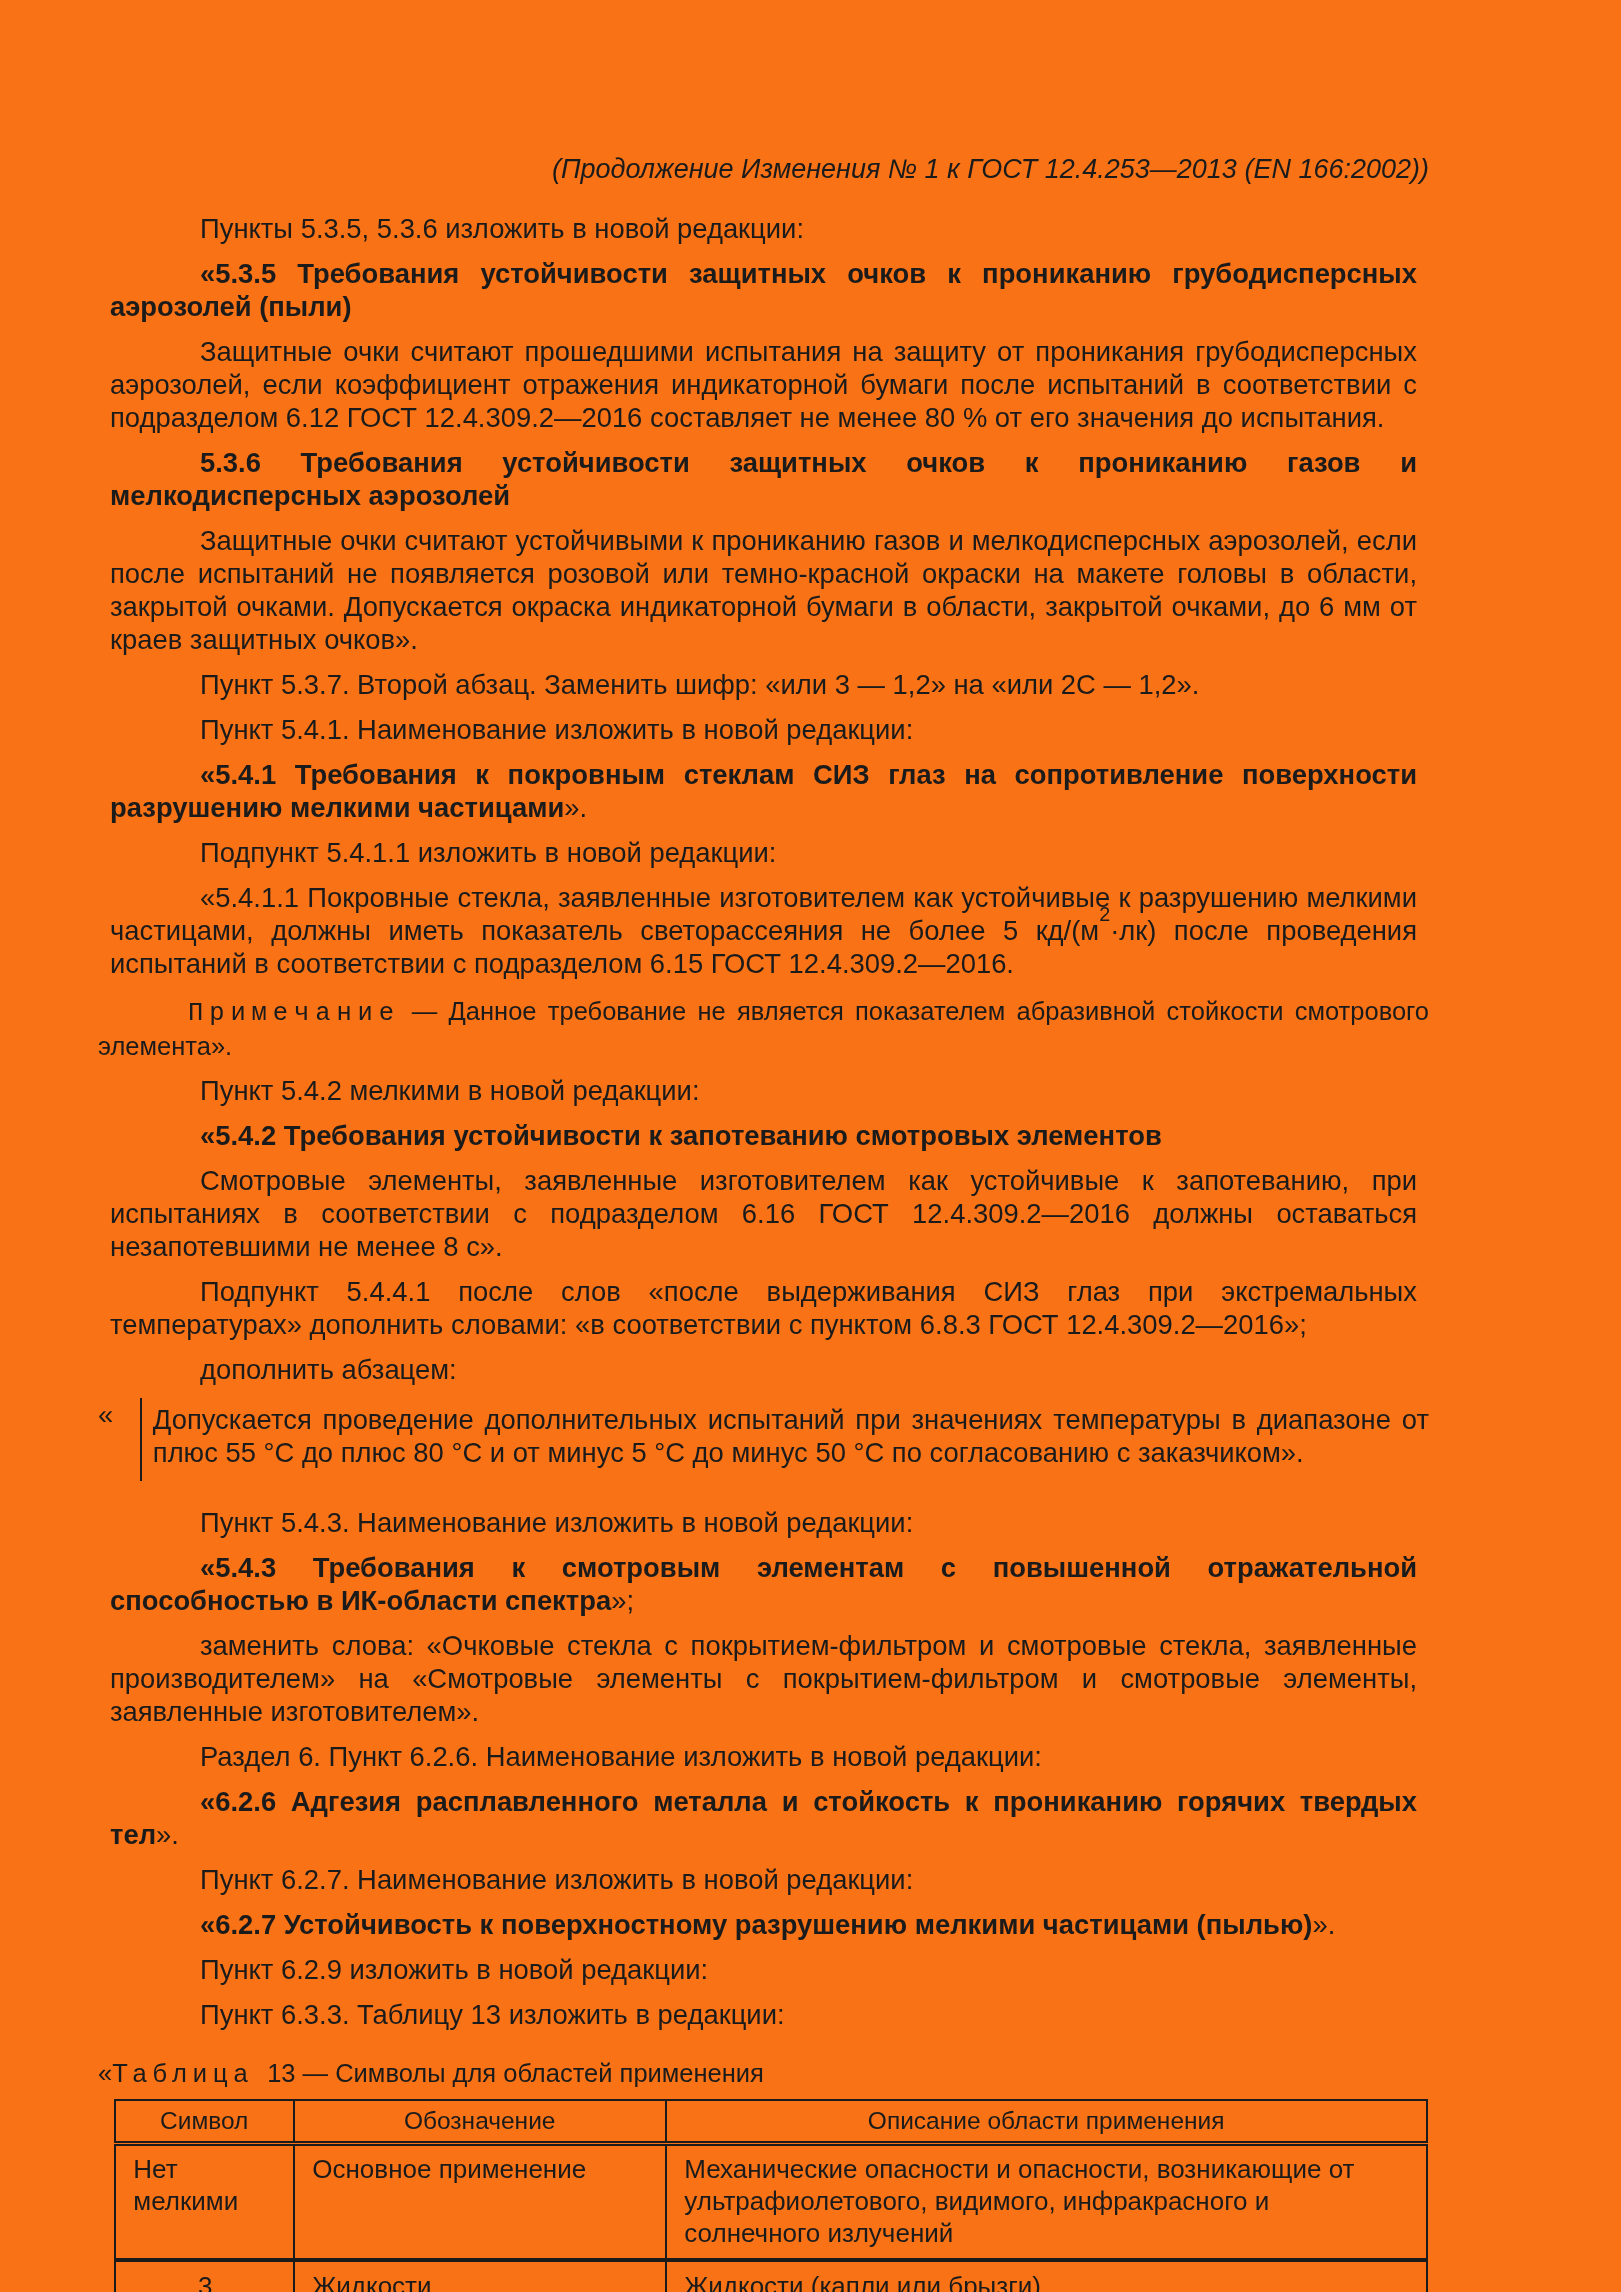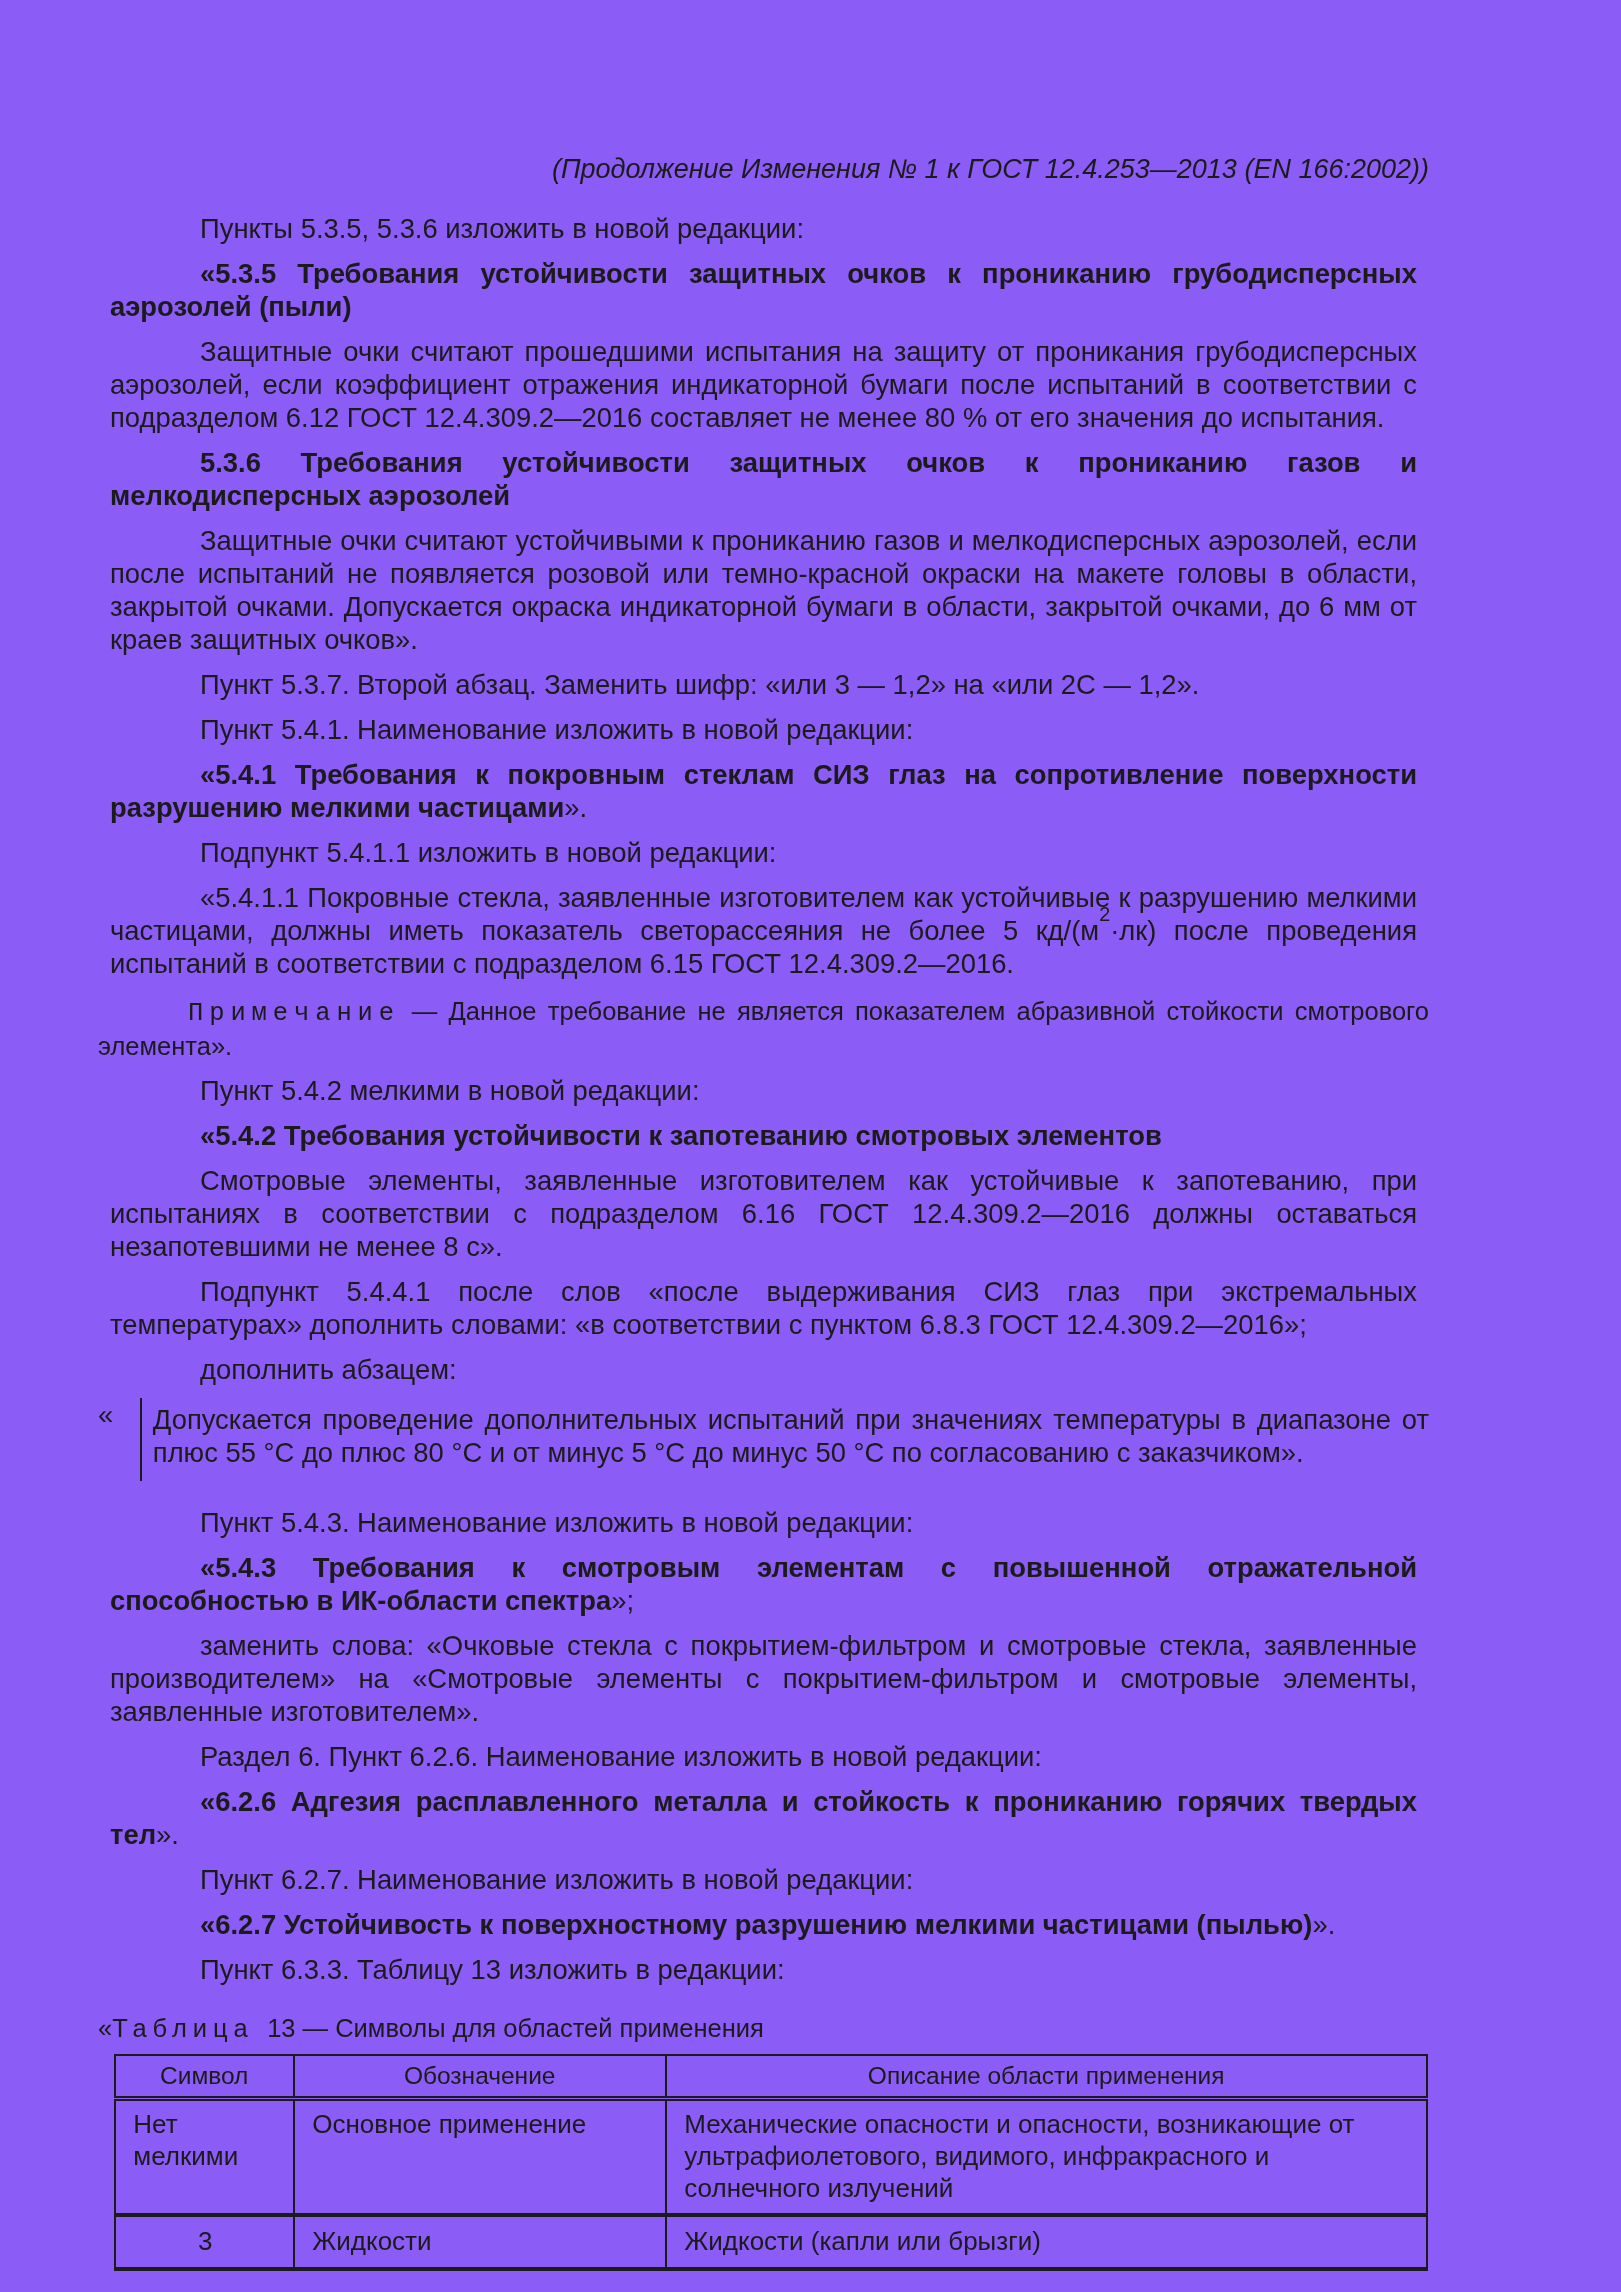--- a/index.html
+++ b/index.html
@@ -1,20 +1,20 @@
 <!DOCTYPE html>
 <html lang="ru"><head>
 <meta charset="utf-8">
 <style>
   html, body { margin: 0; padding: 0; background: #ffffff; }
   .page {
     position: relative;
     width: 1621px;
     height: 2293px;
-    background: #8b5cf6;
+    background: #f97316;
     color: #1b1b1b;
     font-family: "Liberation Sans", "DejaVu Sans", sans-serif;
     overflow: hidden;
   }
   .content {
     position: absolute;
     left: 98px;
     top: 0;
     width: 1331px;
     padding-top: 153px;
@@ -135,20 +135,21 @@
       <div class="insert-body">Допускается проведение дополнительных испытаний при значениях температуры в диапазоне от плюс 55 °С до плюс 80 °С и от минус 5 °С до минус 50 °С по согласованию с заказчиком».</div>
     </div>
 
     <p class="body ind">Пункт 5.4.3. Наименование изложить в новой редакции:</p>
     <p class="body ind"><span class="bold">«5.4.3 Требования к смотровым элементам с повышенной отражательной способностью в ИК-области спектра</span><span>»;</span></p>
     <p class="body ind">заменить слова: «Очковые стекла с покрытием-фильтром и смотровые стекла, заявленные производителем» на «Смотровые элементы с покрытием-фильтром и смотровые элементы, заявленные изготовителем».</p>
     <p class="body ind">Раздел 6. Пункт 6.2.6. Наименование изложить в новой редакции:</p>
     <p class="body ind"><span class="bold">«6.2.6 Адгезия расплавленного металла и стойкость к прониканию горячих твердых тел</span><span>».</span></p>
     <p class="body ind">Пункт 6.2.7. Наименование изложить в новой редакции:</p>
     <p class="body ind"><span class="bold">«6.2.7 Устойчивость к поверхностному разрушению мелкими частицами (пылью)</span><span>».</span></p>
+    <p class="body ind">Пункт 6.2.9 изложить в новой редакции:</p>
     <p class="body ind">Пункт 6.3.3. Таблицу 13 изложить в редакции:</p>
 
     <p class="caption"><span>«</span><span class="caption-label">Таблица</span><span>13 — Символы для областей применения</span></p>
 
     <table class="t13">
       <colgroup>
         <col style="width:179px">
         <col style="width:372px">
         <col>
       </colgroup>

